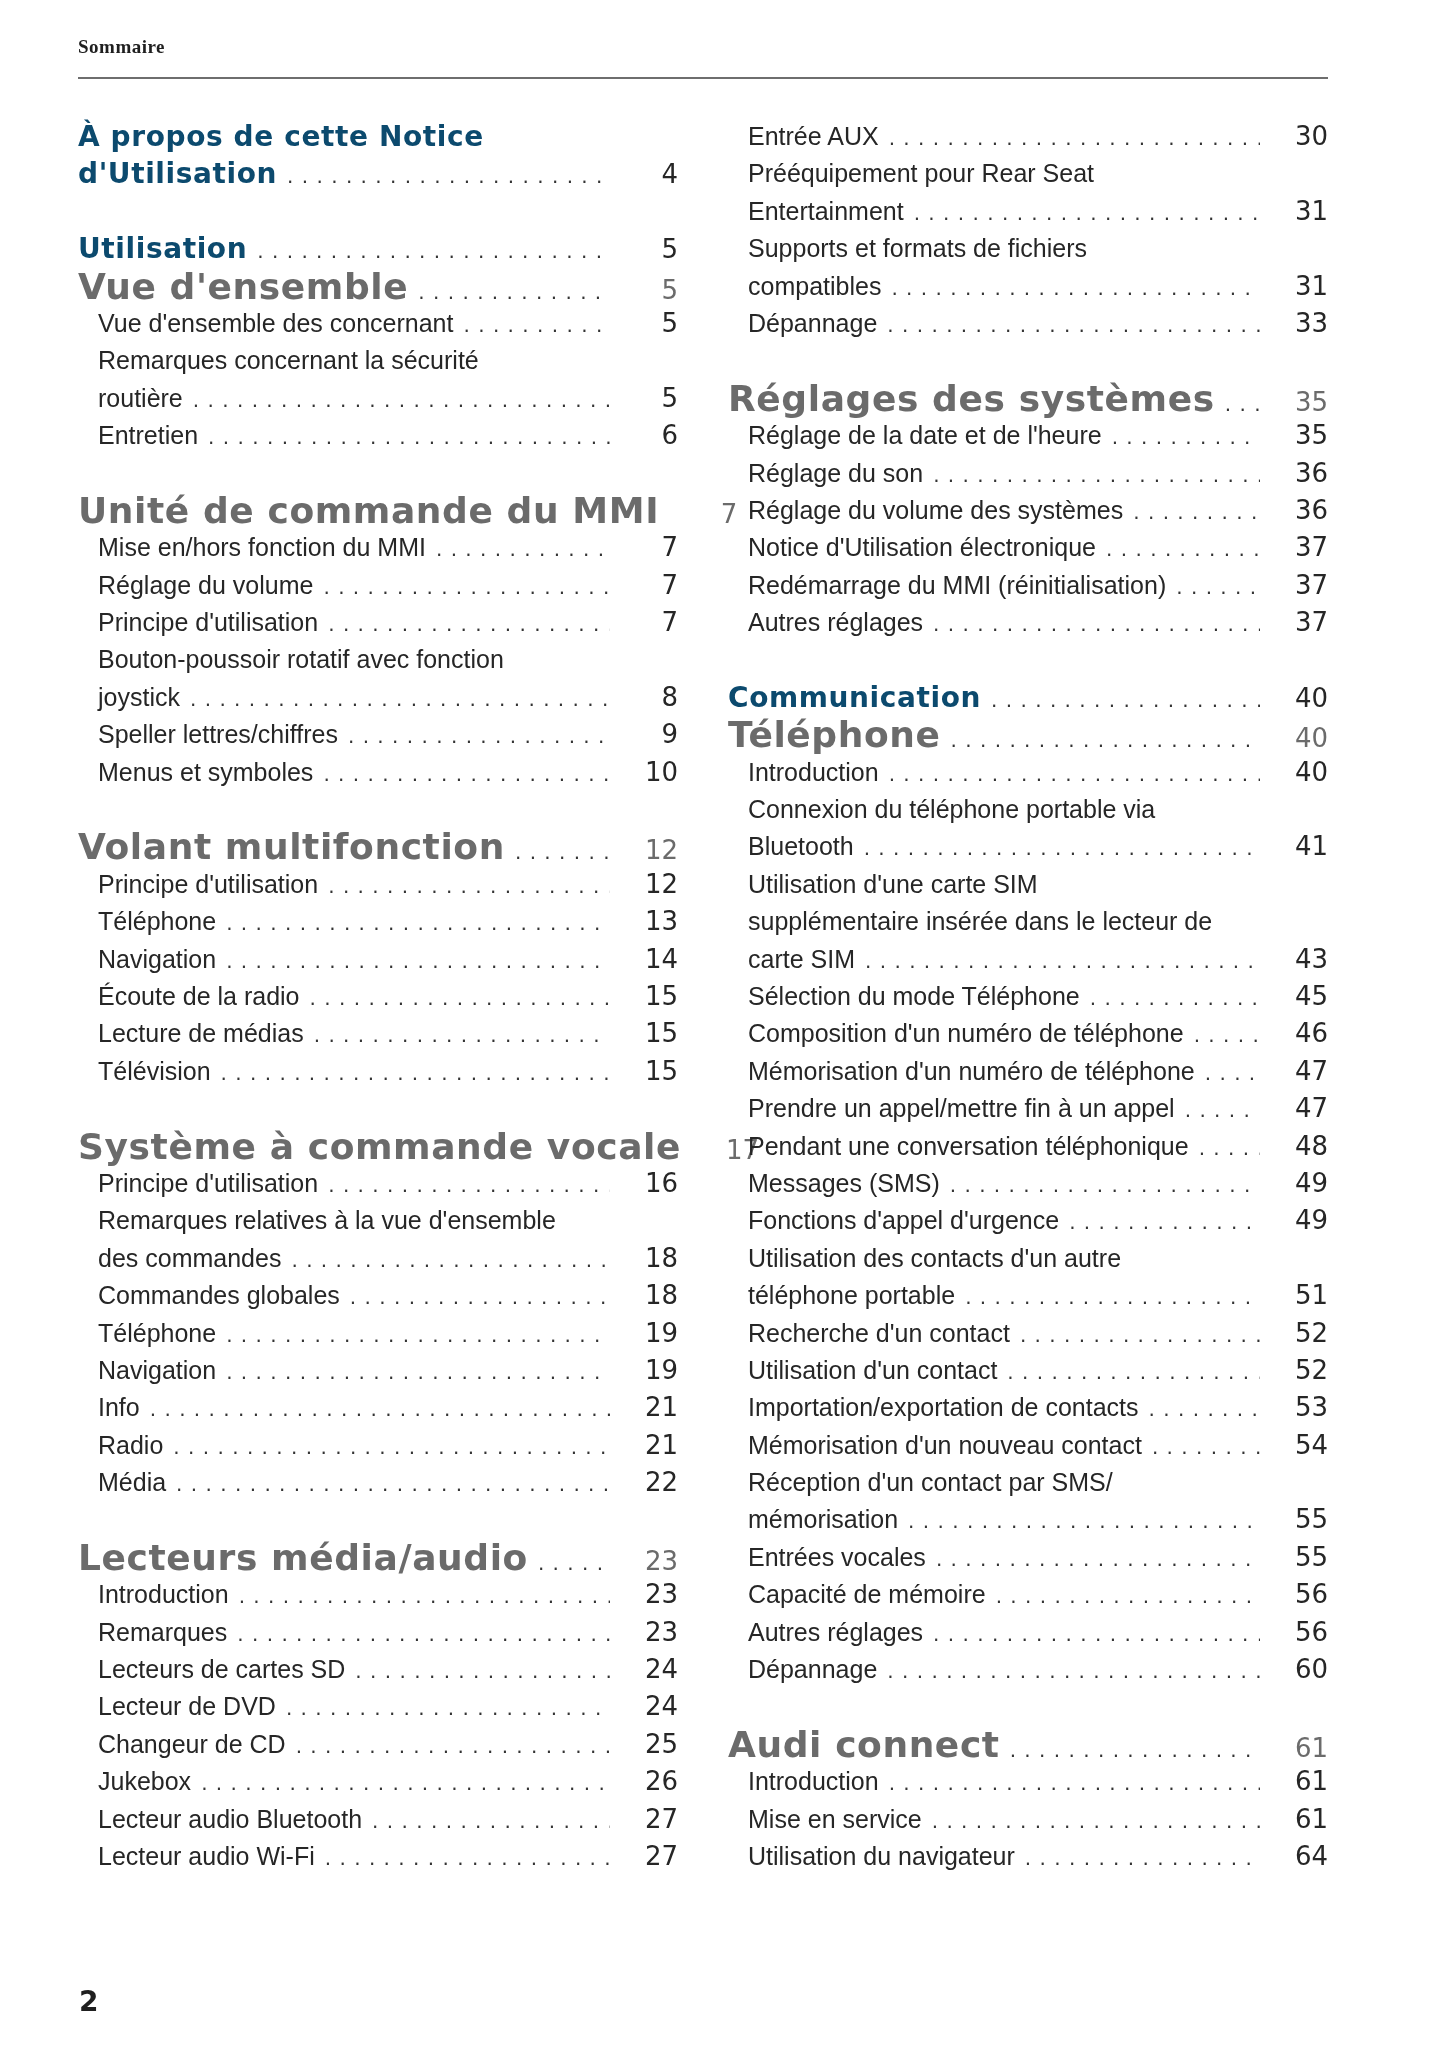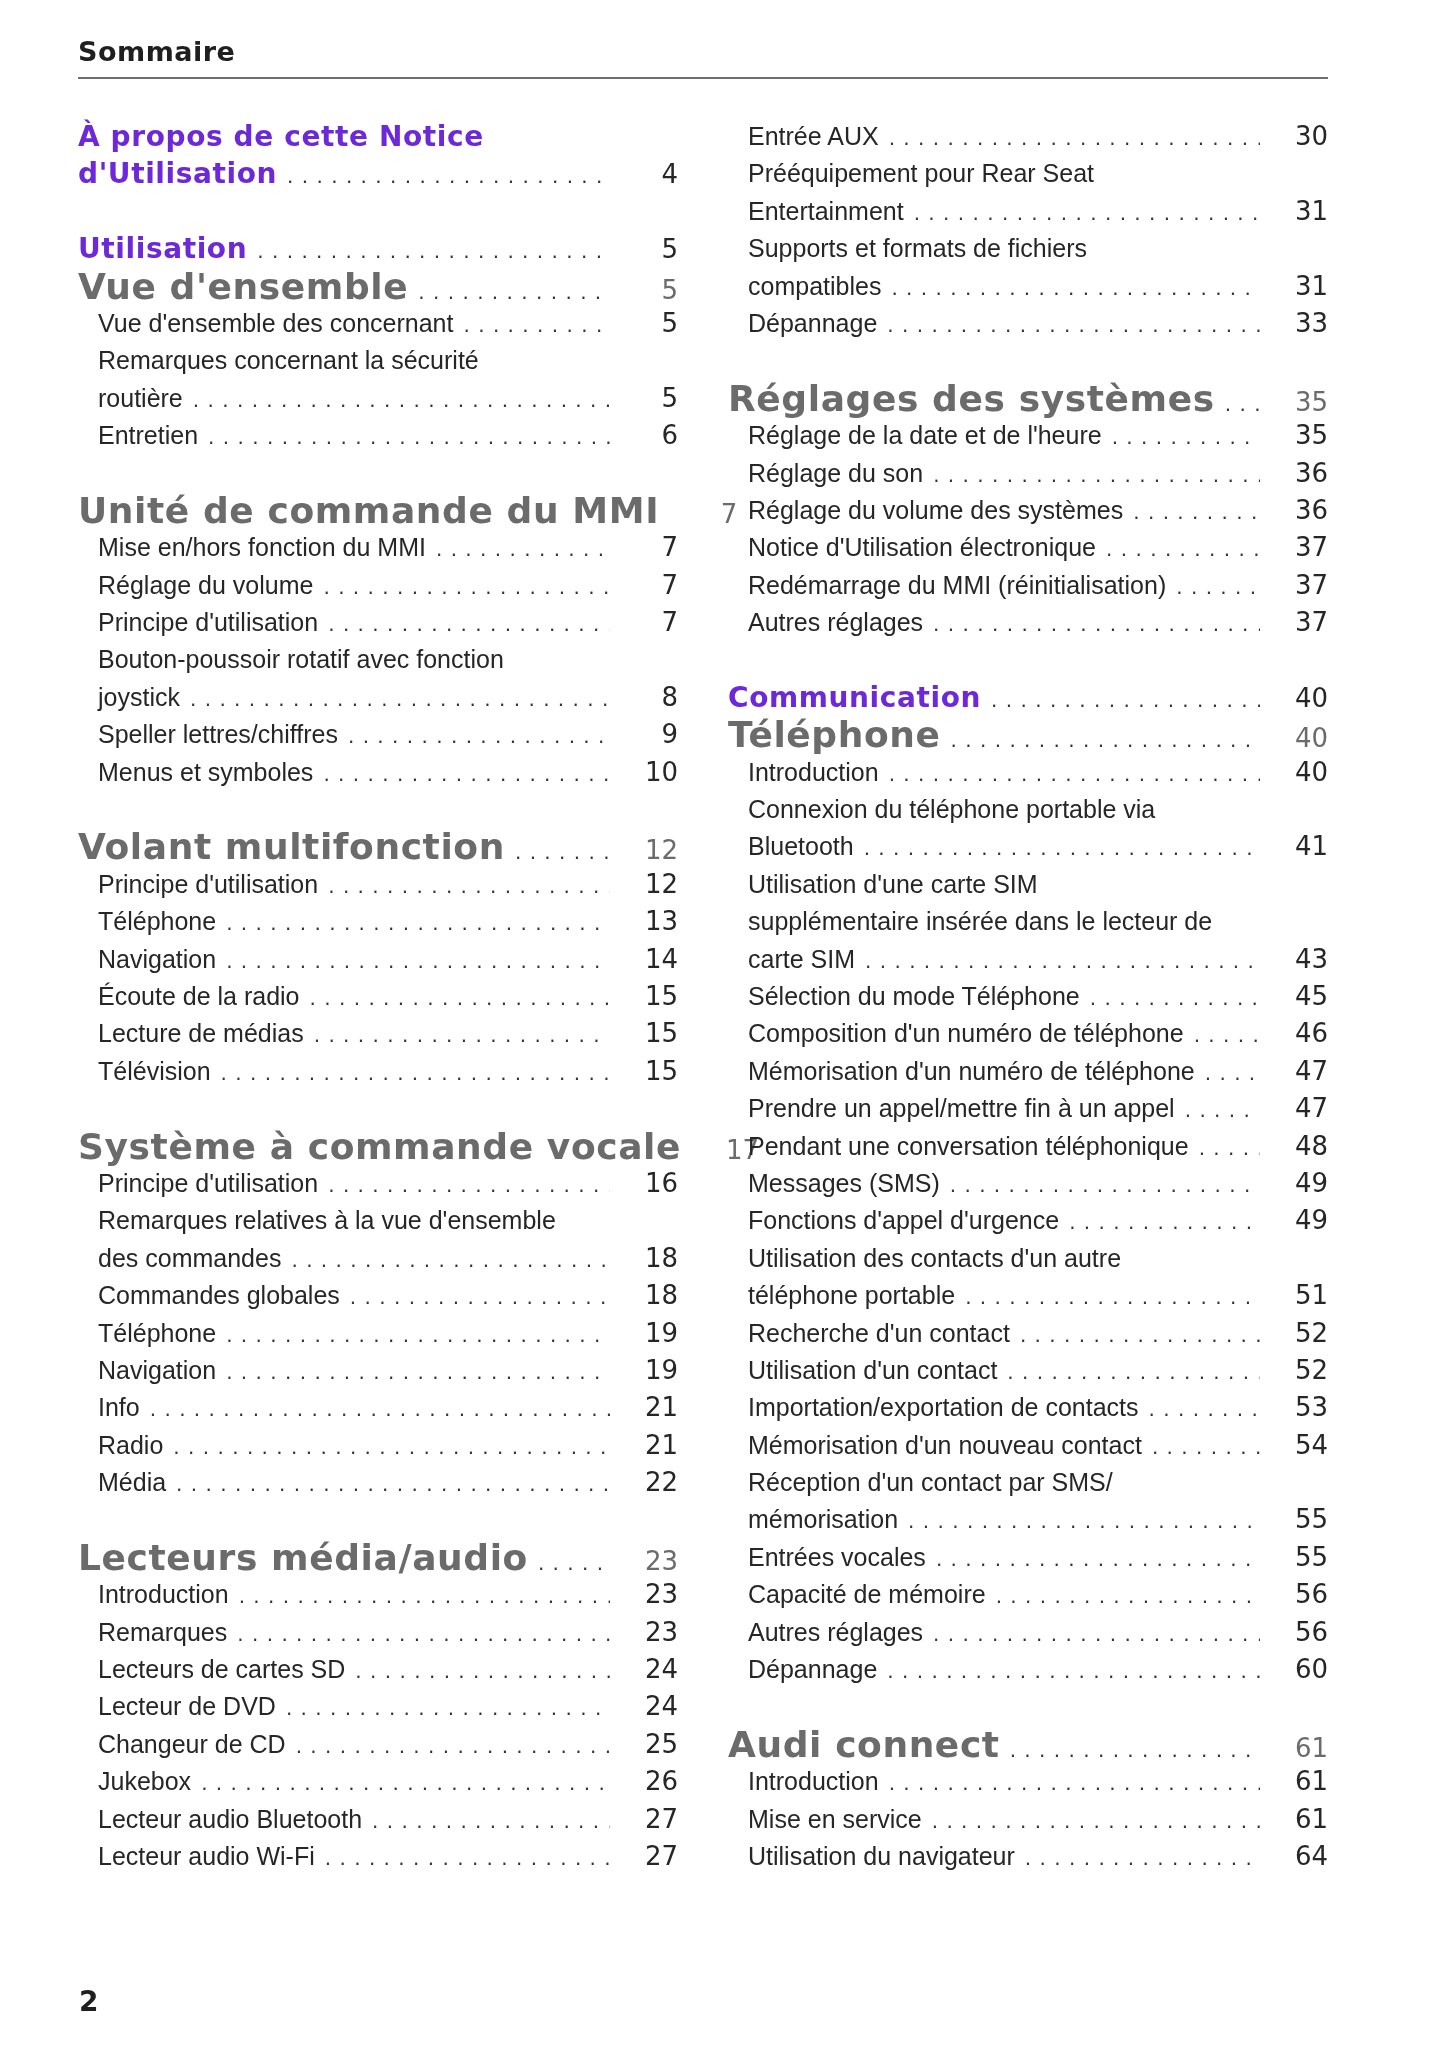--- a/index.html
+++ b/index.html
@@ -1,30 +1,30 @@
 <!DOCTYPE html>
 <html><head>
 <meta charset="utf-8">
 <style>
   html, body { margin: 0; padding: 0; background: #ffffff; }
   body { width: 1444px; height: 2050px; position: relative; overflow: hidden;
          font-family: "DejaVu Sans", "Liberation Sans", sans-serif; color: #262626; }
   .page-header { position: absolute; left: 78px; top: 36px; font-weight: bold;
-                 font-size: 27px; color: #1f1f1f; letter-spacing: 0.5px; }
+                 font-size: 19px; color: #1f1f1f; letter-spacing: 0.5px; font-family: Liberation Serif, serif; }
   .header-rule { position: absolute; left: 78px; top: 77px; width: 1250px; height: 2px; background: #6e6e6e; }
   .col { position: absolute; top: 118px; }
   .col-left { left: 78px; width: 600px; }
   .col-right { left: 728px; width: 600px; }
   .row { height: 37.4px; line-height: 37.4px; display: flex; align-items: baseline; white-space: nowrap; position: relative; }
   .row .label { flex: 0 0 auto; }
   .row .dots { flex: 1 1 auto; overflow: hidden; color: #333; margin: 0 4px 0 10px; letter-spacing: 6.5px; font-size: 20px; }
   .row .dots::before { content: ". . . . . . . . . . . . . . . . . . . . . . . . . . . . . . . . . . . . . . . . . . . . . . . . . . . . . . . ."; letter-spacing: 0; word-spacing: 2px; }
   .row .page { flex: 0 0 64px; text-align: right; font-size: 26px; }
   .row.blank { height: 37.4px; }
-  .lvl1 .label { font-weight: bold; font-size: 28px; color: #6d28d9; letter-spacing: 0.6px; }
+  .lvl1 .label { font-weight: bold; font-size: 28px; color: #0c4a6e; letter-spacing: 0.6px; }
   .lvl2 .label { font-weight: bold; font-size: 36px; color: #6b6b6b; letter-spacing: 0.6px; }
   .lvl2 .page { color: #6b6b6b; }
   .lvl3 { padding-left: 20px; }
   .lvl3 .label { font-size: 25px; color: #262626; font-family: "Liberation Sans", "DejaVu Sans", sans-serif; }
   .lvl3.cont .label { }
   .nodots .dots { visibility: hidden; }
   .page-number { position: absolute; left: 79px; top: 1985px; font-weight: bold; font-size: 28px; color: #1f1f1f; }
 </style>
 </head>
 <body>

